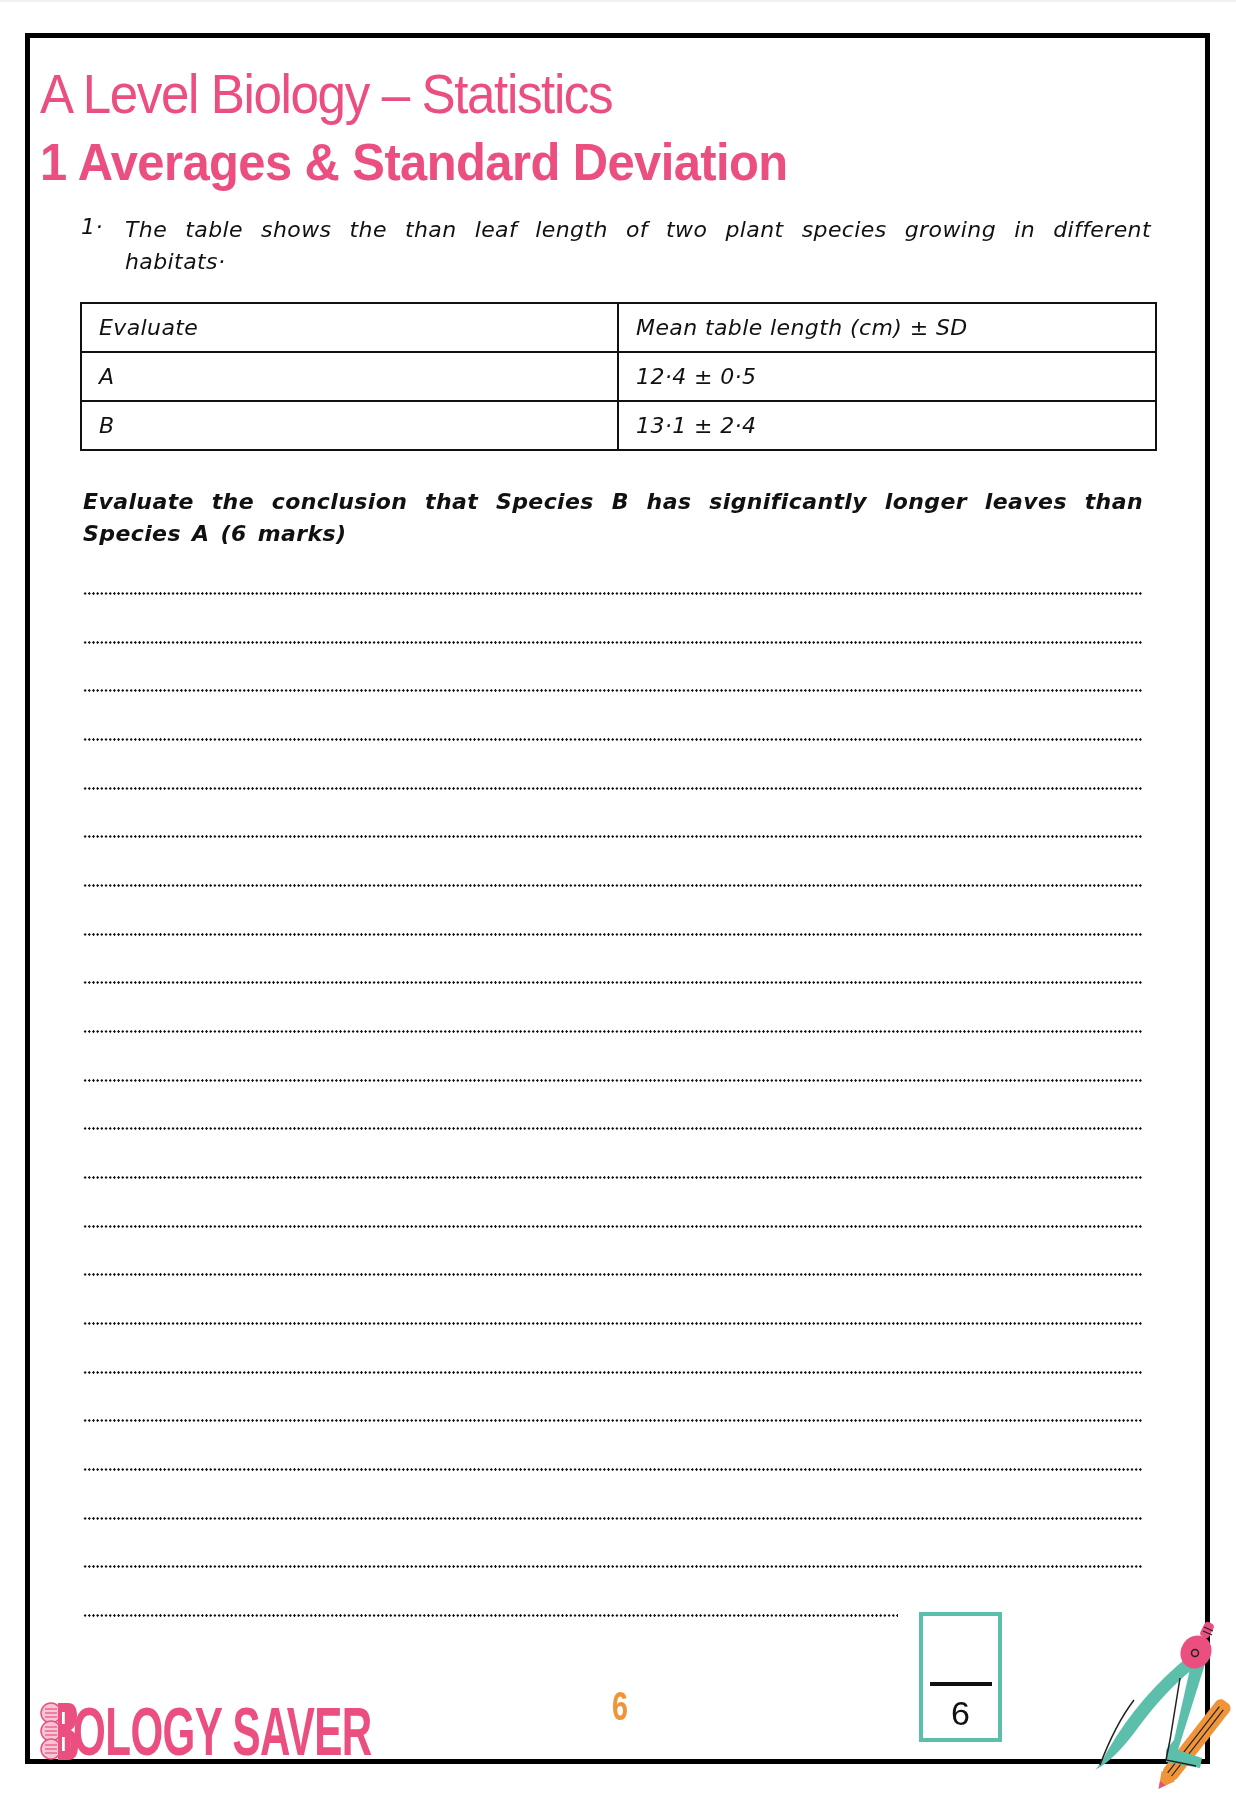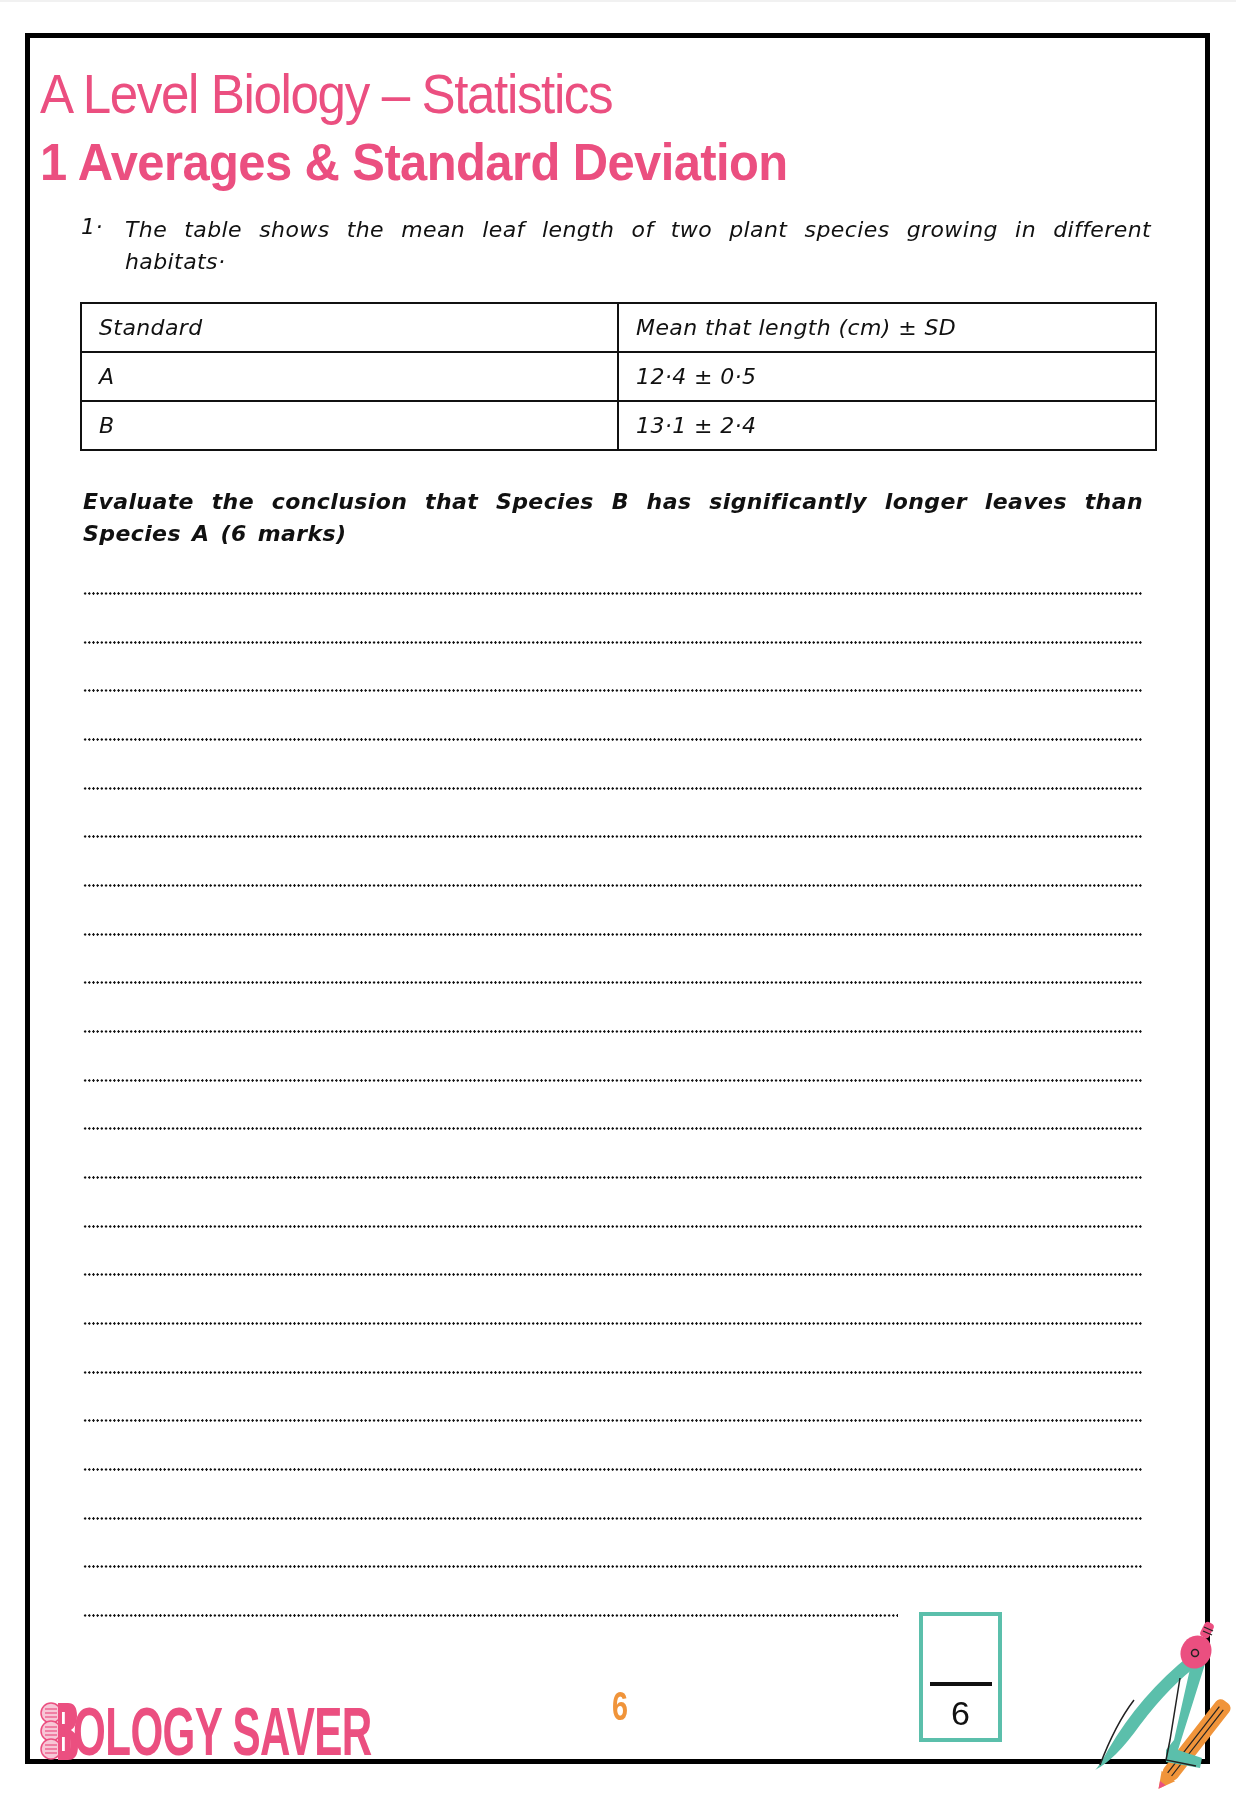--- a/index.html
+++ b/index.html
@@ -80,27 +80,27 @@
 <body>
 
 <div class="top-hairline"></div>
 
 <div class="frame"></div>
 
 <div class="title1">A Level Biology – Statistics</div>
 <div class="title2">1 Averages &amp; Standard Deviation</div>
 
 <div class="hand q-num">1·</div>
-<div class="hand q-text">The table shows the mean leaf length of two plant species growing in different habitats·</div>
+<div class="hand q-text">The table shows the than leaf length of two plant species growing in different habitats·</div>
 
 <table class="data hand">
   <tbody>
       <tr>
-    <td class="c1">Standard</td>
-    <td>Mean that length (cm) ± SD</td>
+    <td class="c1">Evaluate</td>
+    <td>Mean table length (cm) ± SD</td>
   </tr>
   <tr>
     <td class="c1">A</td>
     <td>12·4 ± 0·5</td>
   </tr>
   <tr>
     <td class="c1">B</td>
     <td>13·1 ± 2·4</td>
   </tr>
 </tbody>

